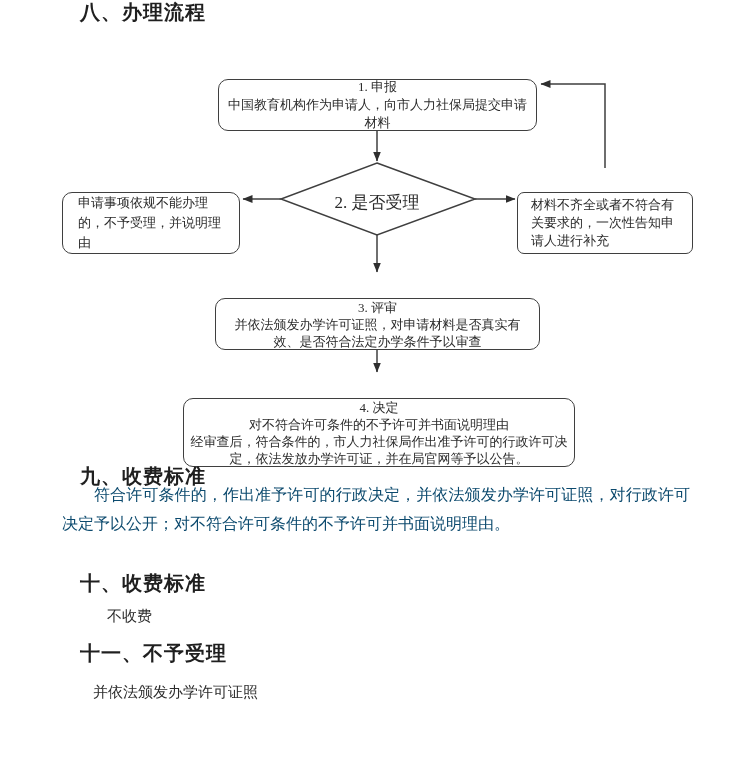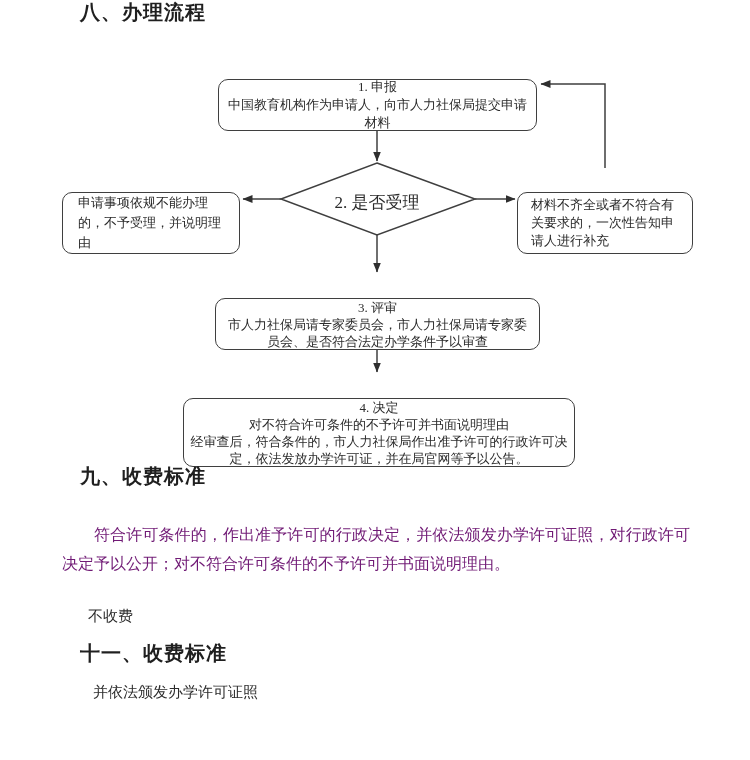--- a/index.html
+++ b/index.html
@@ -28,27 +28,27 @@
   }
   .bodytext {
     position: absolute;
     font-size: 15px;
     line-height: 20px;
     color: #2b2b2b;
     white-space: nowrap;
   }
   .para {
     position: absolute;
-    left: 62px; top: 520px;
+    left: 62px; top: 480px;
     width: 628px;
     font-size: 16px;
     line-height: 29px;
     text-indent: 32px;
     text-align: justify;
-    color: #701a75;
+    color: #0c4a6e;
   }
   svg.connectors {
     position: absolute;
     left: 0; top: 0;
     width: 750px; height: 760px;
   }
   .fc-box {
     position: absolute;
     box-sizing: border-box;
     border: 1.5px solid #3f3f3f;
@@ -58,21 +58,21 @@
     color: #2b2b2b;
     display: flex;
     flex-direction: column;
     justify-content: center;
     margin-top: 24px;
   }
   .fc-box .line { width: 100%; }
   .fc-center { text-align: center; }
   .fc-box1   { left: 218px; top: 55px;  width: 319px; height: 52px; line-height: 18px; padding: 2px 4px; }
   .fc-reject { left: 62px;  top: 168px; width: 178px; height: 62px; line-height: 20px; padding: 4px 16px 4px 15px; }
-  .fc-supp   { left: 517px; top: 168px; width: 176px; height: 62px; line-height: 18px; padding: 4px 8px 4px 13px; }
+  .fc-supp   { left: 517px; top: 168px; width: 176px; height: 62px; line-height: 18px; padding: 4px 8px 4px 13px; border-radius: 7px; }
   .fc-box3   { left: 215px; top: 274px; width: 325px; height: 52px; line-height: 17px; padding: 20px 6px; }
   .fc-box4   { left: 183px; top: 374px; width: 392px; height: 69px; line-height: 17px; padding: 12px 6px; }
   .fc-diamond-label {
     position: absolute;
     left: 292px; top: 191px;
     width: 170px;
     text-align: center;
     font-size: 17px;
     color: #2b2b2b;
   }
@@ -111,30 +111,31 @@
   <div class="fc-box fc-reject">
     <div class="line">申请事项依规不能办理的，不予受理，并说明理由</div>
   </div>
 
   <div class="fc-box fc-supp">
     <div class="line">材料不齐全或者不符合有关要求的，一次性告知申请人进行补充</div>
   </div>
 
   <div class="fc-box fc-box3 fc-center">
     <div class="line">3. 评审</div>
-    <div class="line">市人力社保局请专家委员会，市人力社保局请专家委员会、是否符合法定办学条件予以审查</div>
+    <div class="line">并依法颁发办学许可证照，对申请材料是否真实有效、是否符合法定办学条件予以审查</div>
   </div>
 
   <div class="fc-box fc-box4 fc-center">
     <div class="line">4. 决定</div>
     <div class="line">对不符合许可条件的不予许可并书面说明理由</div>
     <div class="line">经审查后，符合条件的，市人力社保局作出准予许可的行政许可决定，依法发放办学许可证，并在局官网等予以公告。</div>
   </div>
 
   <div class="heading" style="top:465px">九、收费标准</div>
   <div class="para">符合许可条件的，作出准予许可的行政决定，并依法颁发办学许可证照，对行政许可决定予以公开；对不符合许可条件的不予许可并书面说明理由。</div>
 
-  <div class="bodytext" style="left:88px; top:606px">不收费</div>
+  <div class="heading" style="top:572px">十、收费标准</div>
+  <div class="bodytext" style="left:107px; top:606px">不收费</div>
 
-  <div class="heading" style="top:642px">十一、收费标准</div>
+  <div class="heading" style="top:642px">十一、不予受理</div>
   <div class="bodytext" style="left:93px; top:682px">并依法颁发办学许可证照</div>
 
 </div>
 
 </body></html>

